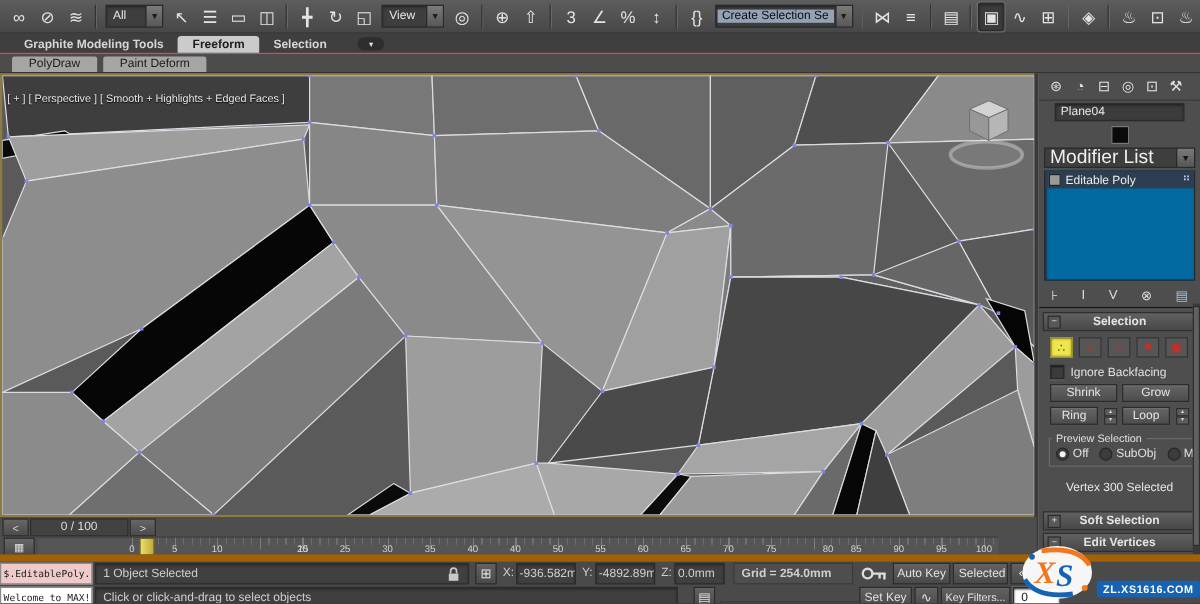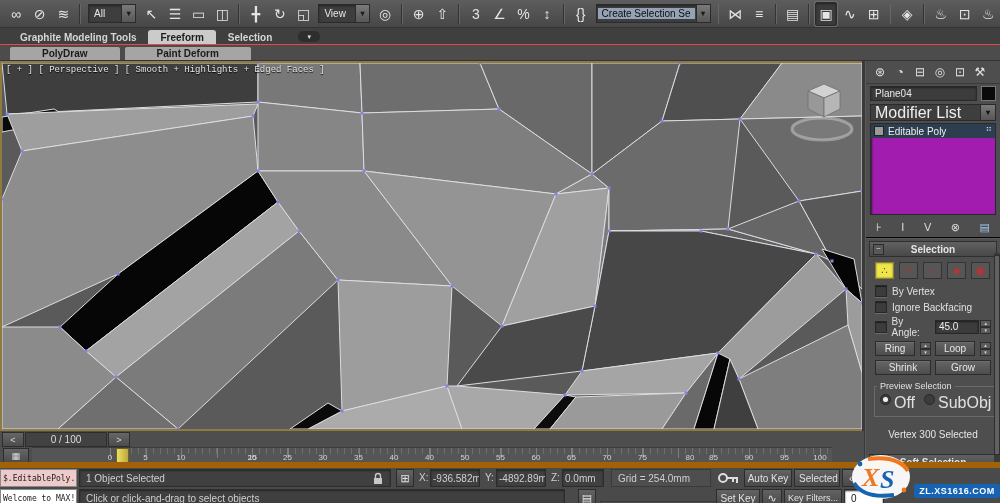--- a/index.html
+++ b/index.html
@@ -22,43 +22,43 @@
   .tdrop.hl i{background:#93a2b4;color:#0d0d0d;margin:1px;padding:0 4px;}
   
   #ribbon-tabs{position:absolute;left:0;top:28px;width:1000px;height:17px;background:#3f3f3f;
     border-bottom:1px solid #ef4444;display:flex;align-items:flex-end;padding-left:8px;box-sizing:border-box;}
   .rtab{padding:2px 12px 1px;font-size:10px;font-weight:bold;color:#d6d6d6;}
   .rtab.active{background:#cbcbcb;color:#1c1c1c;border-radius:3px 3px 0 0;}
   .ribbon-collapse{margin:0 0 2px 14px;width:22px;height:11px;background:#2e2e2e;border-radius:5px;
     color:#e0e0e0;font-size:7px;display:flex;align-items:center;justify-content:center;}
   #ribbon-subtabs{position:absolute;left:0;top:45px;width:1000px;height:16px;background:#4c4c4c;
     border-bottom:1px solid #333;display:flex;align-items:flex-end;padding-left:10px;box-sizing:border-box;}
-  .rsub{background:#a5a5a5;color:#1b1b1b;font-size:10px;padding:1px 32px;margin-right:5px;border-radius:2px 2px 0 0;font-weight:bold;}
+  .rsub{background:#a5a5a5;color:#1b1b1b;font-size:10px;padding:1px 14px;margin-right:5px;border-radius:2px 2px 0 0;}
   
   #viewport{position:absolute;left:0;top:61px;width:864px;height:370px;box-sizing:border-box;
     border:2px solid #8d7b42;background:#5a5a5a;}
   #mesh-svg{position:absolute;left:0;top:0;width:860px;height:366px;display:block;}
-  #viewport-label{position:absolute;left:4px;top:2px;font-family:Liberation Mono, monospace;
+  #viewport-label{position:absolute;left:4px;top:14px;font-family:Liberation Sans, sans-serif;
     font-size:9px;color:#e6e6e6;text-shadow:0 1px 1px #000;}
   
   #panel-divider{position:absolute;left:862px;top:61px;width:3px;height:442px;background:#3a3a3a;border-right:1px solid #5a5a5a;}
   #command-panel{position:absolute;left:866px;top:61px;width:134px;height:442px;background:#4e4e4e;}
   #panel-tabs{display:flex;align-items:center;height:22px;padding-left:4px;border-bottom:1px solid #3a3a3a;}
   .ptab{width:20px;height:18px;display:flex;align-items:center;justify-content:center;color:#e2e2e2;font-size:12px;}
-  .name-row{display:flex;align-items:center;gap:4px;padding:2px 4px;}
+  .name-row{display:flex;align-items:center;gap:4px;padding:2px 4px;flex-direction:column;}
   .tfield{background:#3c3c3c;border:1px solid #2a2a2a;box-shadow:inset 0 1px 2px #222;
     color:#e8e8e8;font-size:10px;height:13px;line-height:13px;padding:0 4px;overflow:hidden;white-space:nowrap;}
   #obj-name{width:98px;font-family:"Liberation Sans",sans-serif;}
   .swatch{width:13px;height:13px;background:#0a0a0a;border:1px solid #777;}
   .combo{display:flex;align-items:center;height:15px;background:#3e3e3e;border:1px solid #2a2a2a;
     margin:1px 4px;color:#eee;}
   .combo span{flex:1;padding:0 4px;font-size:16px;}
   .combo .arrow{width:14px;height:100%;background:linear-gradient(#7a7a7a,#565656);color:#151515;
     display:flex;align-items:center;justify-content:center;font-size:8px;border-left:1px solid #2a2a2a;}
-  #stack-box{height:90px;margin:2px 4px;background:#a21caf;border:1px solid #2a2a2a;
+  #stack-box{height:90px;margin:2px 4px;background:#0369a1;border:1px solid #2a2a2a;
     box-shadow:inset 1px 1px 2px #252525;overflow:hidden;}
   .stack-row{height:14px;display:flex;align-items:center;gap:4px;padding:0 3px;color:#eee;font-size:10px;}
   .stack-row.sel{background:#2c3e50;}
   .stack-row .sicon{width:8px;height:8px;background:#9a9a9a;border:1px solid #222;}
   .stack-row .dots{margin-left:auto;color:#cfd4ff;font-size:9px;}
   #stack-tools{display:flex;align-items:center;justify-content:space-between;padding:2px 10px;height:16px;border-bottom:2px groove #5a5a5a;}
   .stool{color:#dedede;font-size:11px;}
   .rollarea{margin:2px 3px 0 3px;}
   .rollout-header{height:14px;background:linear-gradient(#616161,#484848);border:1px solid #2f2f2f;
     display:flex;align-items:center;justify-content:center;position:relative;
@@ -78,21 +78,21 @@
   .angle-row .field{width:38px;margin-left:3px;}
   .spinner{display:inline-flex;flex-direction:column;width:11px;height:14px;margin-left:1px;}
   .spinner i{flex:1;background:#5c5c5c;border:1px solid #2e2e2e;color:#d8d8d8;font-style:normal;
     font-size:5px;line-height:5px;text-align:center;}
   .btn-row{display:flex;align-items:center;padding:2px 6px;gap:4px;}
   .pbtn{flex:1;height:13px;background:linear-gradient(#656565,#4d4d4d);border:1px solid #2c2c2c;
     box-shadow:0 1px 0 #6e6e6e inset;color:#e6e6e6;font-size:10px;display:flex;align-items:center;justify-content:center;}
   .group{margin:4px 5px 2px;border:1px groove #6a6a6a;padding:3px 2px 4px;}
   .group legend{font-size:9px;color:#e0e0e0;padding:0 3px;}
   #preview-radios{display:flex;align-items:center;gap:9px;padding-left:3px;}
-  .radio{display:flex;align-items:flex-start;gap:3px;font-size:16px;color:#e0e0e0;}
+  .radio{display:flex;align-items:flex-end;gap:3px;font-size:10px;color:#e0e0e0;}
   .radio .dot{width:9px;height:9px;border-radius:50%;background:#3c3c3c;border:1px solid #272727;position:relative;}
   .radio.sel .dot:after{content:"";position:absolute;left:2px;top:2px;width:5px;height:5px;border-radius:50%;background:#f2f2f2;}
   .sel-status{text-align:center;padding:10px 0 12px;font-size:10px;color:#e6e6e6;}
   #panel-scrollbar{position:absolute;right:0;top:192px;width:6px;height:264px;background:#3a3a3a;}
   #panel-scrollbar .thumb{position:absolute;left:0;top:2px;width:6px;height:200px;background:#616161;border:1px solid #2e2e2e;box-sizing:border-box;}
   
   #timeline{position:absolute;left:0;top:431px;width:864px;height:31px;background:#4e4e4e;}
   #frame-indicator{position:absolute;left:2px;top:2px;display:flex;align-items:center;height:13px;}
   .fbtn{width:20px;height:13px;background:linear-gradient(#666,#4c4c4c);border:1px solid #2d2d2d;
     color:#ddd;font-size:9px;display:flex;align-items:center;justify-content:center;}
@@ -344,52 +344,37 @@
       </div>
       <div id="subobj-row">
           <span class="sob active">∴</span>
           <span class="sob">✓</span>
           <span class="sob">○</span>
           <span class="sob">■</span>
           <span class="sob">▣</span>
         </div>
       <label class="chk">
         <span class="box"></span>
-        <span>By Vertex</span>
-      </label>
-      <label class="chk">
-        <span class="box"></span>
         <span>Ignore Backfacing</span>
       </label>
-      <div class="angle-row">
-        <label class="chk">
-          <span class="box"></span>
-          <span>By Angle:</span>
-        </label>
-        <span class="field">45.0</span>
-        <span class="spinner">
-          <i>▴</i>
-          <i>▾</i>
-        </span>
+      <div class="btn-row">
+        <span class="pbtn">Shrink</span>
+        <span class="pbtn">Grow</span>
       </div>
       <div class="btn-row">
         <span class="pbtn">Ring</span>
         <span class="spinner">
           <i>▴</i>
           <i>▾</i>
         </span>
         <span class="pbtn">Loop</span>
         <span class="spinner">
           <i>▴</i>
           <i>▾</i>
         </span>
-      </div>
-      <div class="btn-row">
-        <span class="pbtn">Shrink</span>
-        <span class="pbtn">Grow</span>
       </div>
       <fieldset class="group">
         <legend>Preview Selection</legend>
         <div id="preview-radios">
             <span class="radio sel">
               <span class="dot"></span>
               <span>Off</span>
             </span>
             <span class="radio">
               <span class="dot"></span>
@@ -461,21 +446,21 @@
         <rect x="2" y="6" width="8" height="6" fill="#c8c8c8"></rect>
         <path d="M3.5 6 V4 a2.5 2.5 0 0 1 5 0 V6" fill="none" stroke="#c8c8c8" stroke-width="1.4"></path>
       </svg>
       <span class="sbtn sicon-btn" style="left:396px;top:0;">⊞</span>
       <span class="slabel" style="left:419px;top:0;">X:</span>
       <span class="sfield" style="left:430px;top:0;width:50px;padding:0 2px;">-936.582m</span>
       <span class="slabel" style="left:485px;top:0;">Y:</span>
       <span class="sfield" style="left:496px;top:0;width:50px;padding:0 2px;">-4892.89mm</span>
       <span class="slabel" style="left:551px;top:0;">Z:</span>
       <span class="sfield" style="left:562px;top:0;width:42px;padding:0 2px;">0.0mm</span>
-      <span class="sfield" style="left:611px;top:0;width:100px;background:#4e4e4e;box-shadow:none;border-color:#3a3a3a;">Grid = 254.0mm</span>
+      <span class="sfield" style="left:611px;top:0;width:100px;background:#4e4e4e;box-shadow:none;border-color:#3a3a3a;font-weight:bold;">Grid = 254.0mm</span>
       <svg style="position:absolute;left:716px;top:2px;" width="24" height="15">
         <circle cx="7" cy="7" r="4" fill="none" stroke="#dcdcdc" stroke-width="2"></circle>
         <line x1="11" y1="7" x2="22" y2="7" stroke="#dcdcdc" stroke-width="2"></line>
         <line x1="17" y1="7" x2="17" y2="11" stroke="#dcdcdc" stroke-width="2"></line>
         <line x1="21" y1="7" x2="21" y2="12" stroke="#dcdcdc" stroke-width="2"></line>
       </svg>
       <span class="sbtn" style="left:744px;top:0;width:48px;">Auto Key</span>
       <span class="sbtn" style="left:794px;top:0;width:46px;justify-content:flex-start;padding-left:4px;">Selected</span>
       <span class="sbtn sicon-btn" style="left:842px;top:0;width:20px;">«</span>
     </div>

